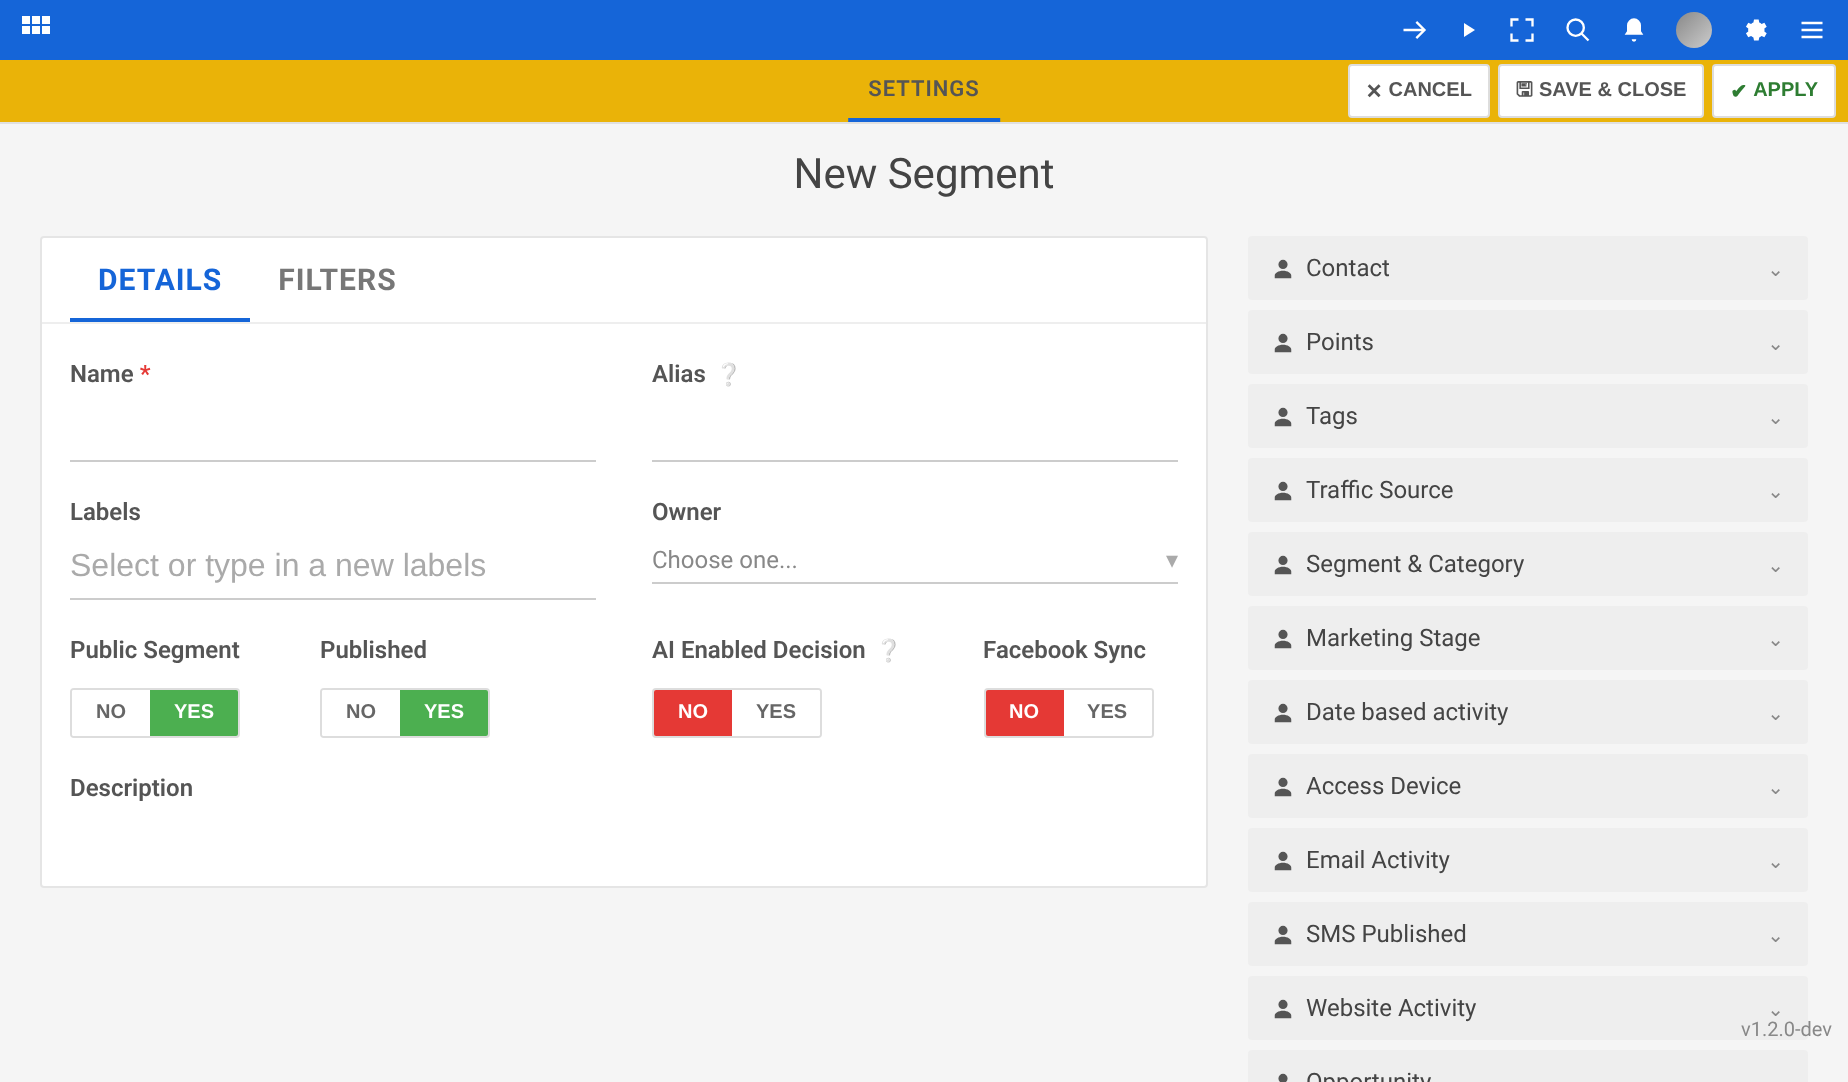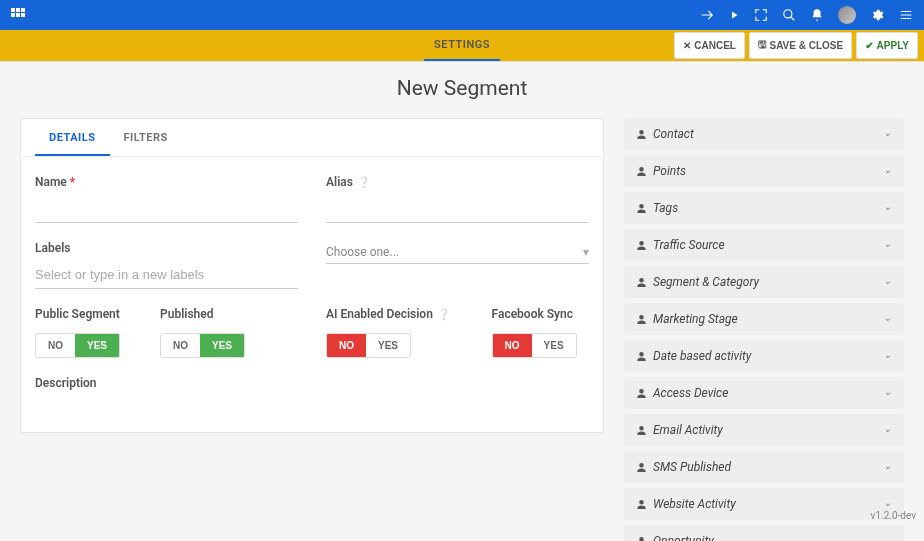--- a/index.html
+++ b/index.html
@@ -13,38 +13,38 @@
 .subbar { background: #eab308; border-bottom: 1px solid #e0e0e0; display: flex; align-items: center; height: 32px; position: relative; }
 .subbar-tab { font-size: 11px; font-weight: 600; color: #555; letter-spacing: 0.5px; padding: 0 10px; height: 100%; display: flex; align-items: center; border-bottom: 2px solid #1565d8; position: absolute; left: 50%; transform: translateX(-50%); }
 .subbar-actions { margin-left: auto; display: flex; gap: 4px; padding-right: 6px; }
 .btn-sm { background: #fff; border: 1px solid #ddd; padding: 4px 8px; font-size: 10px; font-weight: 600; color: #555; cursor: pointer; border-radius: 2px; display: flex; align-items: center; gap: 3px; }
 .btn-sm.apply { color: #2e7d32; }
 .page-title { text-align: center; font-size: 21px; font-weight: 400; color: #444; padding: 14px 0 18px; }
 .content { display: flex; gap: 20px; padding: 0 20px 20px; align-items: flex-start; }
 .card { background: #fff; border: 1px solid #e5e5e5; border-radius: 2px; }
 .main-card { flex: 1; padding: 0; }
 .tabs { display: flex; border-bottom: 1px solid #eee; padding: 0 14px; }
-.tab { padding: 12px 14px 10px; font-size: 11px; font-weight: 700; color: #777; letter-spacing: 0.5px; cursor: pointer; border-bottom: 2px solid transparent; }
+.tab { padding: 12px 14px 10px; font-size: 15px; font-weight: 700; color: #777; letter-spacing: 0.5px; cursor: pointer; border-bottom: 2px solid transparent; }
 .tab.active { color: #1565d8; border-bottom-color: #1565d8; }
 .form-body { padding: 18px 14px; }
 .row { display: flex; gap: 28px; margin-bottom: 18px; }
 .col { flex: 1; }
 .field-label { font-size: 12px; font-weight: 600; color: #555; margin-bottom: 6px; display: block; }
 .req { color: #e53935; }
-.input-line { border: none; border-bottom: 1px solid #ccc; width: 100%; padding: 6px 0; font-size: 13px; color: #6d28d9; background: transparent; outline: none; }
+.input-line { border: none; border-bottom: 1px solid #ccc; width: 100%; padding: 6px 0; font-size: 16px; color: #6d28d9; background: transparent; outline: none; }
 .input-line::placeholder { color: #aaa; }
 .select-line { border: none; border-bottom: 1px solid #ccc; width: 100%; padding: 4px 0; font-size: 12px; color: #888; background: transparent; display: flex; justify-content: space-between; align-items: center; cursor: pointer; }
 .toggle-row { display: flex; gap: 40px; }
 .toggle-group { }
 .toggle { display: inline-flex; border: 1px solid #ddd; border-radius: 2px; overflow: hidden; margin-top: 6px; }
 .toggle-btn { padding: 6px 12px; font-size: 10px; font-weight: 700; background: #fff; color: #666; cursor: pointer; border: none; }
 .toggle-btn.active-yes { background: #4caf50; color: #fff; }
 .toggle-btn.active-no { background: #e53935; color: #fff; }
 .side { width: 280px; display: flex; flex-direction: column; gap: 5px; }
-.accordion { background: #eee; border-radius: 2px; padding: 9px 12px; display: flex; align-items: flex-start; justify-content: space-between; cursor: pointer; font-size: 12px; color: #444; font-style: italic; }
+.accordion { background: #eee; border-radius: 2px; padding: 9px 12px; display: flex; align-items: flex-end; justify-content: space-between; cursor: pointer; font-size: 12px; color: #444; }
 .accordion .acc-left { display: flex; align-items: center; gap: 6px; }
 .accordion .chev { color: #888; font-size: 10px; }
 .help-icon { color: #999; font-size: 11px; margin-left: 2px; }
 .version { position: fixed; bottom: 20px; right: 8px; font-size: 10px; color: #888; }
 svg { display: block; }
 </style>
 </head>
 <body>
 
 <div class="topbar">
@@ -137,20 +137,21 @@
           <label class="field-label"><span>Alias</span> <span class="help-icon">❔</span></label>
           <input class="input-line" type="text" style="">
         </div>
       </div>
       <div class="row">
         <div class="col">
           <label class="field-label">Labels</label>
           <input class="input-line" type="text" placeholder="Select or type in a new labels" style="">
         </div>
         <div class="col">
+          <label class="field-label">Owner</label>
           <div class="select-line">
             <span>Choose one...</span>
             <span style="color:#aaa;">▾</span>
           </div>
         </div>
       </div>
       <div class="row">
         <div class="col toggle-row">
           <div class="toggle-group">
             <label class="field-label">Public Segment</label>

